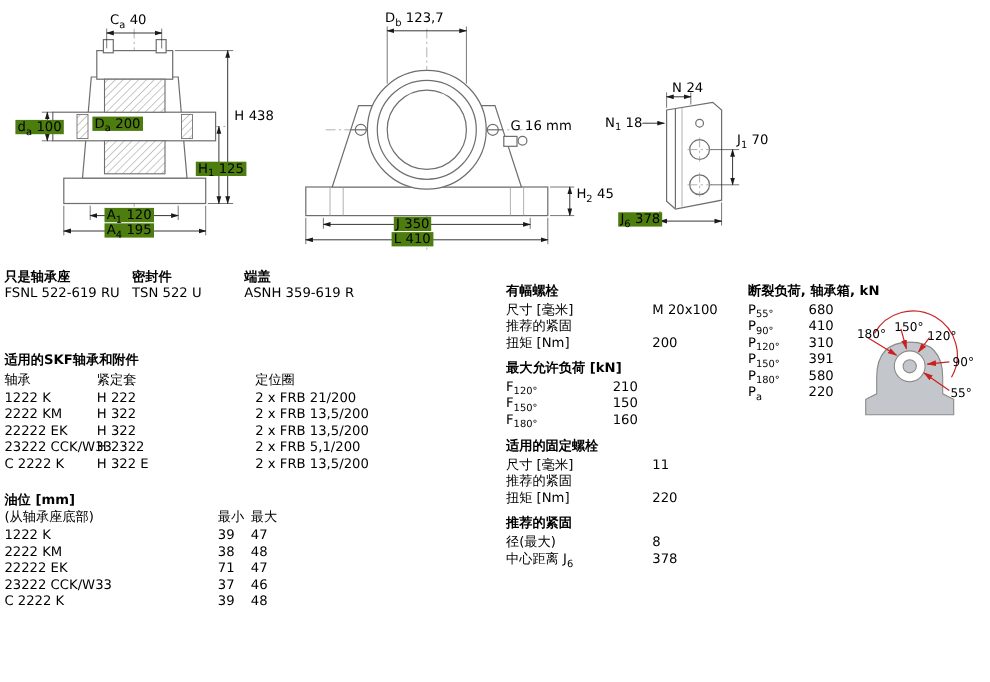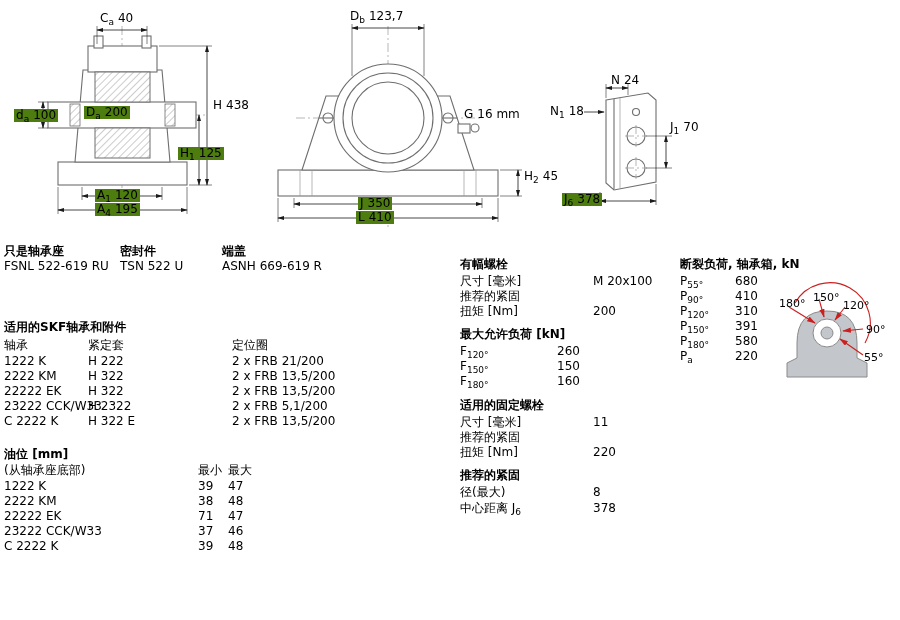--- a/index.html
+++ b/index.html
@@ -150,21 +150,21 @@
   <div class="dim" style="left:611px;top:74px"><span>N</span><sub></sub><span class="val">24</span></div>
   <div class="dim" style="left:550px;top:105px"><span>N</span><sub>1</sub><span class="val">18</span></div>
   <div class="dim" style="left:670px;top:121px"><span>J</span><sub>1</sub><span class="val">70</span></div>
   <div class="dim bg" style="left:562px;top:193px"><span>J</span><sub>6</sub><span class="val">378</span></div>
 
   <div class="t b" style="left:4px;top:244px">只是轴承座</div>
   <div class="t b" style="left:120px;top:244px">密封件</div>
   <div class="t b" style="left:222px;top:244px">端盖</div>
   <div class="t" style="left:4px;top:259px">FSNL 522-619 RU</div>
   <div class="t" style="left:120px;top:259px">TSN 522 U</div>
-  <div class="t" style="left:222px;top:259px">ASNH 669-619 R</div>
+  <div class="t" style="left:222px;top:259px">ASNH 359-619 R</div>
 
   <div class="t b" style="left:4px;top:320px">适用的SKF轴承和附件</div>
   <div class="t" style="left:4px;top:338px">轴承</div>
   <div class="t" style="left:88px;top:338px">紧定套</div>
   <div class="t" style="left:232px;top:338px">定位圈</div>
 
   <div class="t" style="left:4px;top:354px">1222 K</div>
   <div class="t" style="left:88px;top:354px">H 222</div>
   <div class="t" style="left:232px;top:354px">2 x FRB 21/200</div>
   <div class="t" style="left:4px;top:369px">2222 KM</div>
@@ -203,21 +203,21 @@
 
   <div class="t b" style="left:460px;top:257px">有幅螺栓</div>
   <div class="t" style="left:460px;top:274px">尺寸 [毫米]</div>
   <div class="t" style="left:593px;top:274px">M 20x100</div>
   <div class="t" style="left:460px;top:289px">推荐的紧固</div>
   <div class="t" style="left:460px;top:304px">扭矩 [Nm]</div>
   <div class="t" style="left:593px;top:304px">200</div>
 
   <div class="t b" style="left:460px;top:327px">最大允许负荷 [kN]</div>
   <div class="t" style="left:460px;top:344px"><span>F</span><sub>120°</sub></div>
-  <div class="t" style="left:557px;top:344px">260</div>
+  <div class="t" style="left:557px;top:344px">210</div>
   <div class="t" style="left:460px;top:359px"><span>F</span><sub>150°</sub></div>
   <div class="t" style="left:557px;top:359px">150</div>
   <div class="t" style="left:460px;top:374px"><span>F</span><sub>180°</sub></div>
   <div class="t" style="left:557px;top:374px">160</div>
 
   <div class="t b" style="left:460px;top:398px">适用的固定螺栓</div>
   <div class="t" style="left:460px;top:415px">尺寸 [毫米]</div>
   <div class="t" style="left:593px;top:415px">11</div>
   <div class="t" style="left:460px;top:430px">推荐的紧固</div>
   <div class="t" style="left:460px;top:445px">扭矩 [Nm]</div>

